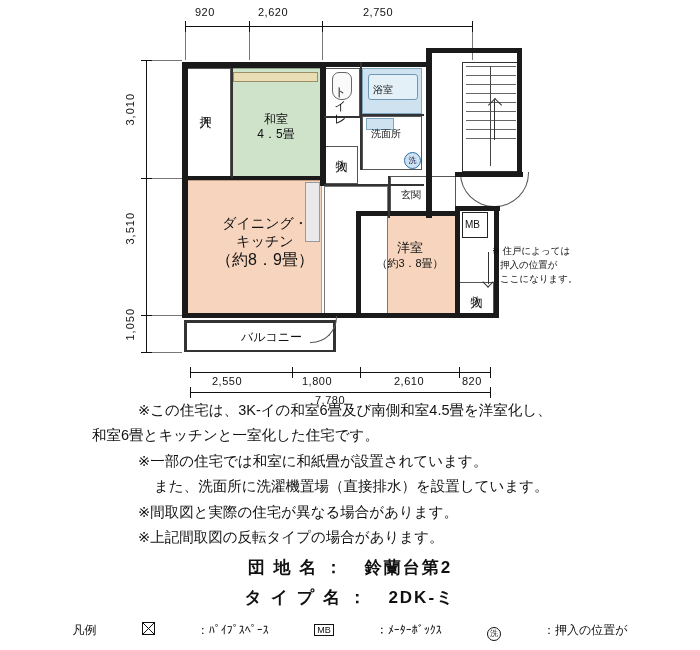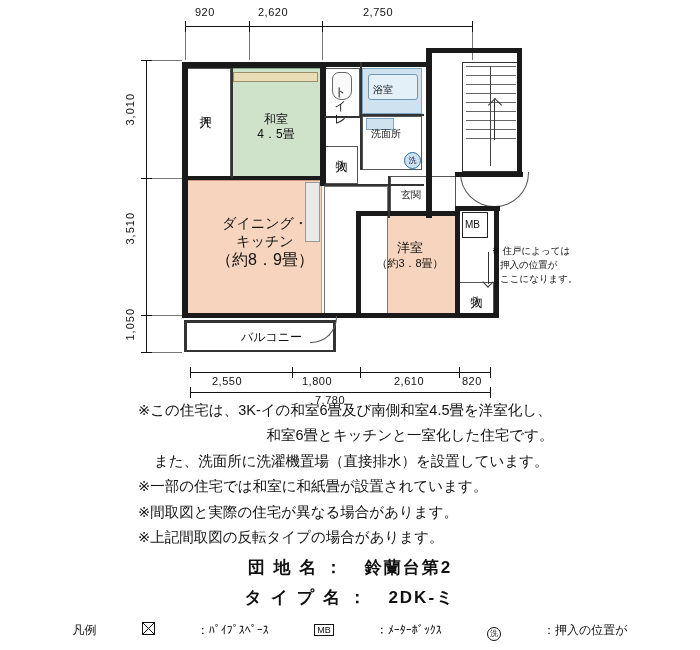--- a/index.html
+++ b/index.html
@@ -206,23 +206,23 @@
     <div style="padding-left:8px;">押入の位置が</div>
     <div style="padding-left:8px;">ここになります。</div>
   </div>
 
   <div class="abs" style="left:488px;top:252px;width:1px;height:32px;background:#333;"></div>
   <div class="abs" style="left:484px;top:278px;width:7px;height:7px;border-left:1px solid #333;border-bottom:1px solid #333;transform:rotate(-45deg);"></div>
 </div>
 
 <div class="notes">
   <div style="padding-left:138px;">※この住宅は、3K-イの和室6畳及び南側和室4.5畳を洋室化し、</div>
-  <div style="padding-left:120px;text-align:center;">和室6畳とキッチンと一室化した住宅です。</div>
+  <div style="padding-left:92px;">和室6畳とキッチンと一室化した住宅です。</div>
+  <div style="padding-left:138px;">※一部の住宅では和室に和紙畳が設置されています。</div>
   <div style="padding-left:154px;">また、洗面所に洗濯機置場（直接排水）を設置しています。</div>
-  <div style="padding-left:138px;">※一部の住宅では和室に和紙畳が設置されています。</div>
   <div style="padding-left:138px;">※間取図と実際の住宅が異なる場合があります。</div>
   <div style="padding-left:138px;">※上記間取図の反転タイプの場合があります。</div>
 </div>
 
 <div class="title-block">
   <div class="title-row">
     <span>団 地 名 ：</span>
     <span style="margin-left:14px;">鈴蘭台第2</span>
   </div>
   <div class="title-row">

